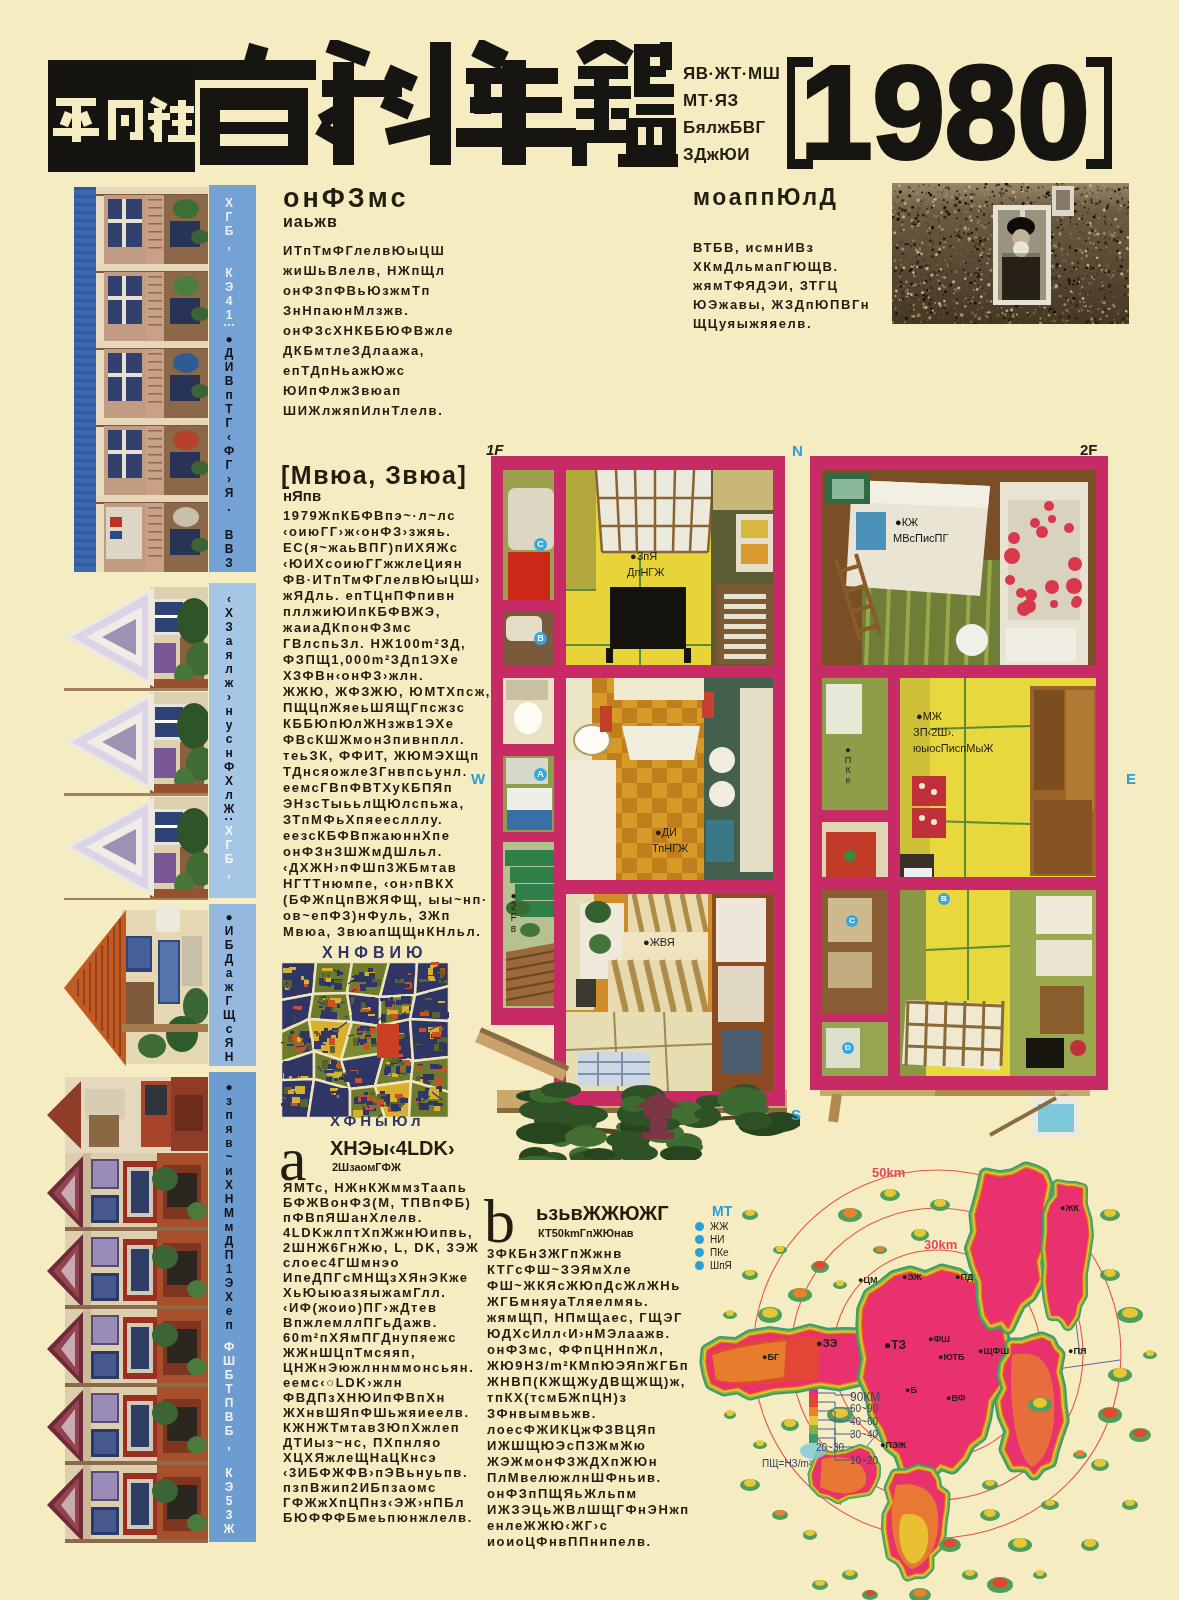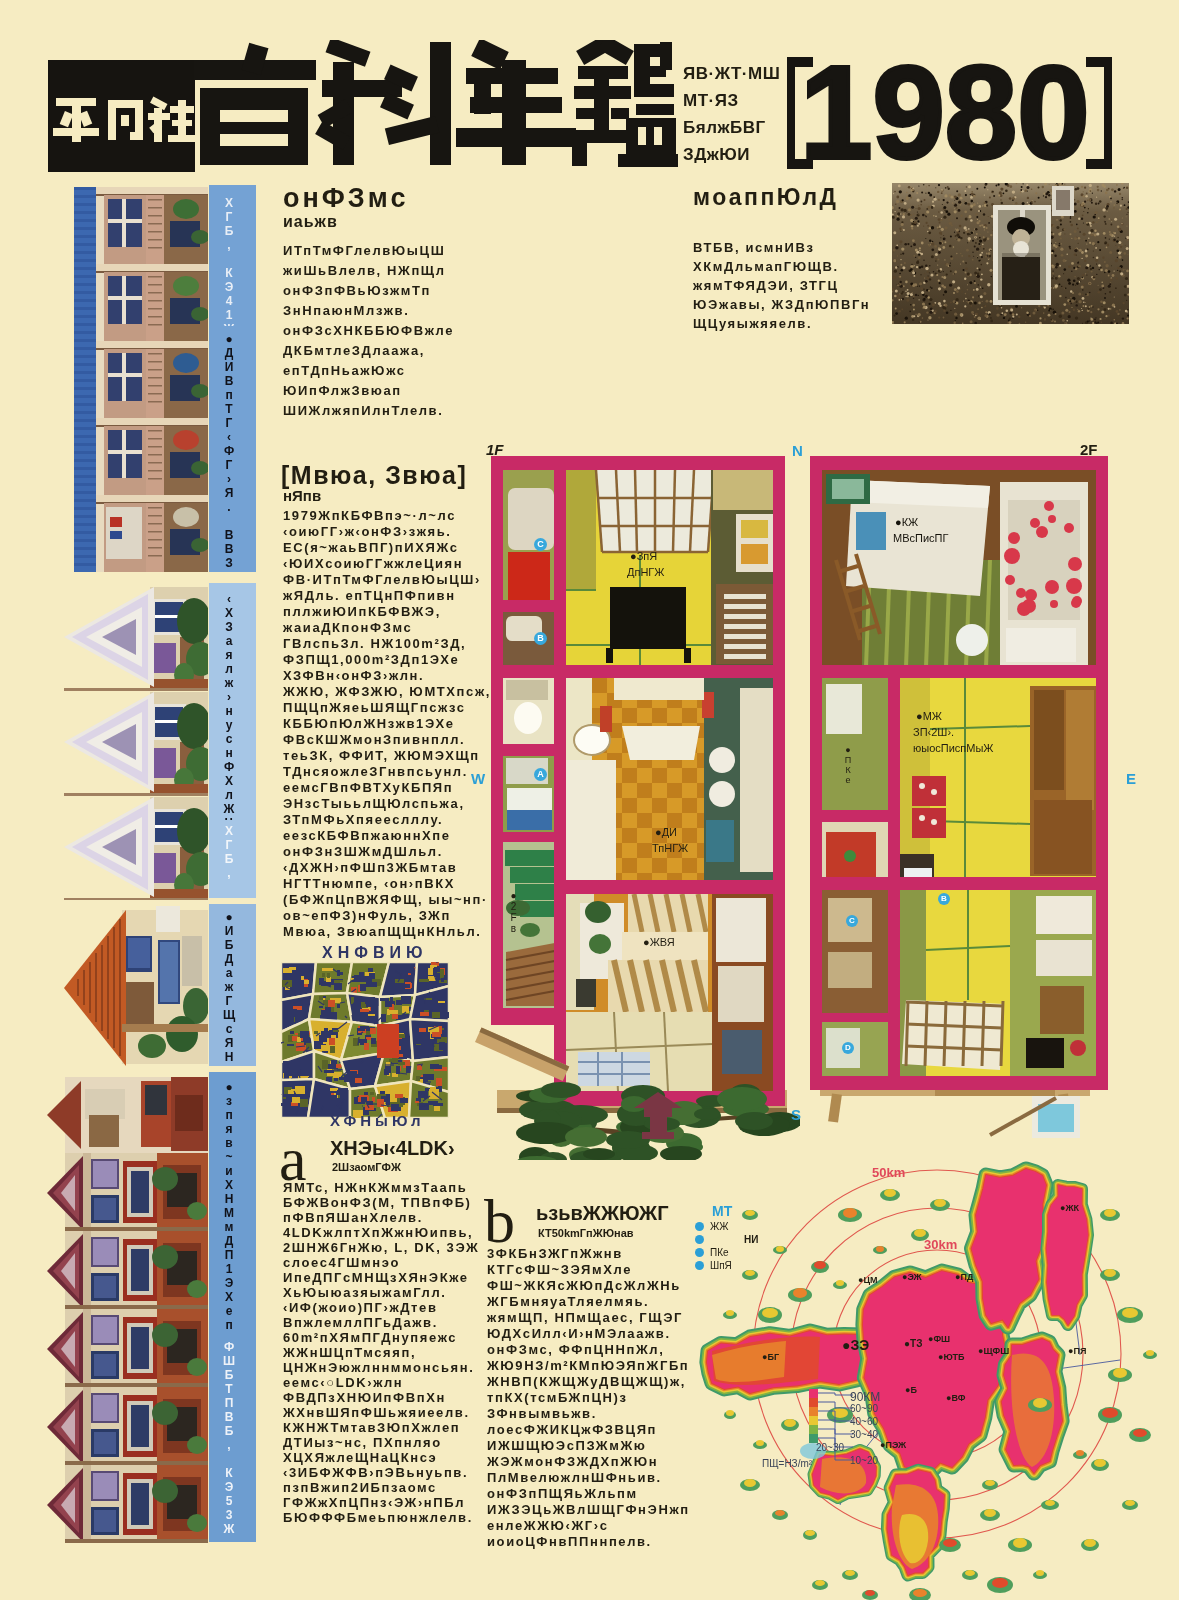--- a/index.html
+++ b/index.html
@@ -2073,21 +2073,21 @@
     <span class="ln">онФЗпПЩЯьЖльпм</span>
     <span class="ln">ИЖЗЭЦьЖВлШЩГФнЭНжп</span>
     <span class="ln">енлеЖЖЮ‹ЖГ›с</span>
     <span class="ln">иоиоЦФнвППннпелв. </span>
   </div>
 
 <div class="txt" style="left:712px;top:1203px;font-size:14px;color:#2b9fd6;">МТ</div>
 <div class="abs" style="left:695px;top:1222px;width:9px;height:9px;border-radius:50%;background:#2b9fd6;"></div>
 <div class="txt" style="left:710px;top:1221px;font-size:10px;font-weight:normal;">ЖЖ</div>
 <div class="abs" style="left:695px;top:1235px;width:9px;height:9px;border-radius:50%;background:#2b9fd6;"></div>
-<div class="txt" style="left:744px;top:1234px;font-size:10px;font-weight:bold;">НИ</div>
+<div class="txt" style="left:710px;top:1234px;font-size:10px;font-weight:normal;">НИ</div>
 <div class="abs" style="left:695px;top:1248px;width:9px;height:9px;border-radius:50%;background:#2b9fd6;"></div>
 <div class="txt" style="left:710px;top:1247px;font-size:10px;font-weight:normal;">ПКе</div>
 <div class="abs" style="left:695px;top:1261px;width:9px;height:9px;border-radius:50%;background:#2b9fd6;"></div>
 <div class="txt" style="left:710px;top:1260px;font-size:10px;font-weight:normal;">ШпЯ</div>
 
 <svg class="abs" style="left:470px;top:440px" width="330" height="720" viewBox="470 440 330 720">
     <defs>
       <clipPath id="kclip">
         <rect x="566" y="678" width="207" height="202"></rect>
       </clipPath>
@@ -3147,23 +3147,23 @@
       <ellipse cx="460" cy="198" rx="4" ry="3" fill="#e8c832"></ellipse>
     </g>
     <text x="182" y="22" font-size="13" fill="#e0485a" font-family="Liberation Sans" font-weight="bold">50km</text>
     <text x="234" y="94" font-size="13" fill="#e0485a" font-family="Liberation Sans" font-weight="bold">30km</text>
   </svg>
 
 <div class="txt" style="left:1060px;top:1203px;font-size:9px;">●ЖК</div>
 <div class="txt" style="left:858px;top:1275px;font-size:9px;">●ЦМ</div>
 <div class="txt" style="left:902px;top:1272px;font-size:9px;">●ЭЖ</div>
 <div class="txt" style="left:955px;top:1272px;font-size:9px;">●ПД</div>
-<div class="txt" style="left:816px;top:1337px;font-size:14px;margin-left:26px;">●ЗЭ</div>
+<div class="txt" style="left:816px;top:1337px;font-size:11px;">●ЗЭ</div>
 <div class="txt" style="left:762px;top:1352px;font-size:9px;">●БГ</div>
-<div class="txt" style="left:904px;top:1338px;font-size:10px;">●ТЗ</div>
+<div class="txt" style="left:884px;top:1338px;font-size:12px;">●ТЗ</div>
 <div class="txt" style="left:928px;top:1334px;font-size:9px;">●ФШ</div>
 <div class="txt" style="left:938px;top:1352px;font-size:9px;">●ЮТБ</div>
 <div class="txt" style="left:978px;top:1346px;font-size:9px;">●ЩФШ</div>
 <div class="txt" style="left:1068px;top:1346px;font-size:9px;">●ПЯ</div>
 <div class="txt" style="left:905px;top:1385px;font-size:9px;">●Б</div>
 <div class="txt" style="left:946px;top:1393px;font-size:9px;">●ВФ</div>
 <div class="txt" style="left:880px;top:1440px;font-size:9px;">●ПЭЖ</div>
 
 <svg class="abs" style="left:795px;top:1385px" width="140" height="90" viewBox="0 0 140 90">
     <rect x="14" y="4" width="9" height="9" fill="#e8316e"></rect>

